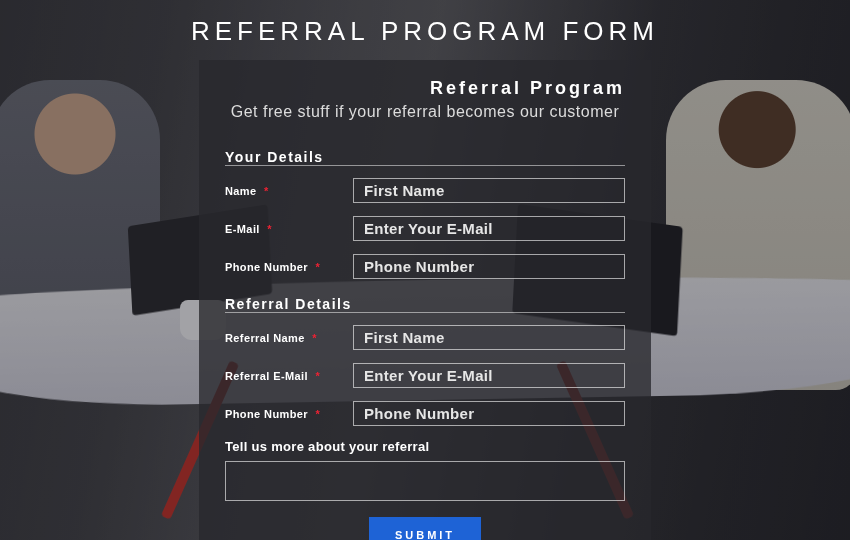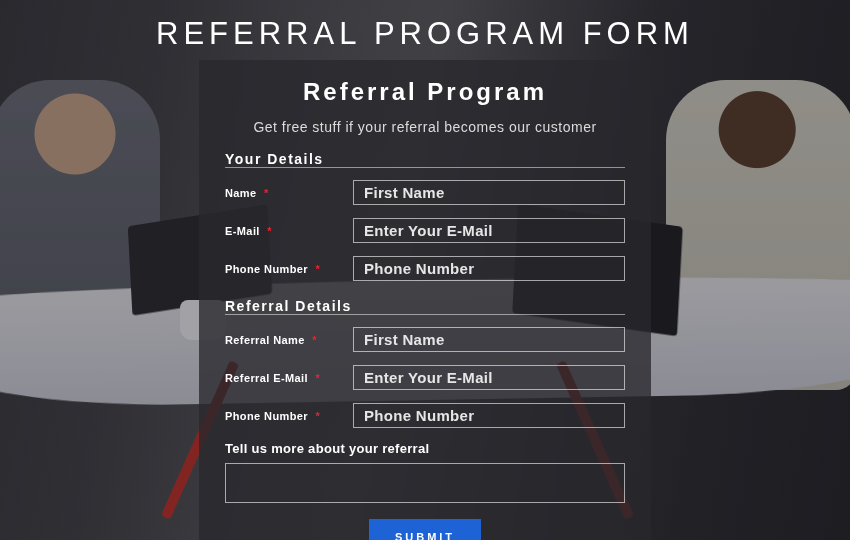--- a/index.html
+++ b/index.html
@@ -17,30 +17,30 @@
   .leg2 { left: 590px; transform: rotate(-24deg); }
   .laptop1 { left: 130px; top: 215px; width: 140px; height: 90px; background: #2a2a2e; border-radius: 4px; transform: skewY(-6deg) rotate(-3deg); }
   .laptop2 { right: 170px; top: 215px; width: 165px; height: 110px; background: #1f1f24; border-radius: 4px; transform: skewY(5deg) rotate(3deg); }
   .mug { left: 180px; top: 300px; width: 46px; height: 40px; background: #f2f2f5; border-radius: 8px 8px 12px 12px; }
   .personL { left: -10px; top: 80px; width: 170px; height: 300px; background: radial-gradient(circle at 50% 18%, #caa58a 0 40px, transparent 41px), linear-gradient(#6b6d77,#5a5c66); border-radius: 60px 60px 20px 20px; }
   .personR { right: -6px; top: 80px; width: 190px; height: 310px; background: radial-gradient(circle at 48% 16%, #5a3e2c 0 38px, transparent 39px), linear-gradient(#d6d2c6,#c6c2b6); border-radius: 60px 60px 20px 20px; }
   .overlay { position: absolute; inset: 0; background: rgba(15,15,20,0.35); }
 
   .page-title {
     position: absolute; top: 16px; left: 0; right: 0;
-    text-align: center; color: #fff; font-size: 31px;
+    text-align: center; color: #fff; font-size: 26px;
     letter-spacing: 5px; font-weight: 400;
   }
   .card {
     position: absolute; top: 60px; left: 50%; transform: translateX(-50%);
     width: 452px; background: rgba(40,40,45,0.78);
     padding: 18px 26px 12px; color: #fff;
   }
-  .card-title { text-align: center; font-size: 24px; letter-spacing: 3px; font-weight: 600; margin-bottom: 13px; }
-  .subtitle { text-align: center; font-size: 14px; color: #dcdcdc; letter-spacing: 0.5px; margin-bottom: 16px; }
+  .card-title { text-align: right; font-size: 18px; letter-spacing: 3px; font-weight: 600; margin-bottom: 4px; }
+  .subtitle { text-align: center; font-size: 16px; color: #dcdcdc; letter-spacing: 0.5px; margin-bottom: 28px; }
   .section-title { font-size: 14px; font-weight: 600; letter-spacing: 1.5px; border-bottom: 1px solid rgba(255,255,255,0.5); margin-bottom: 12px; }
   .row { display: flex; align-items: center; gap: 14px; margin-bottom: 13px; }
   .label { flex: 0 0 114px; font-size: 11px; font-weight: 600; letter-spacing: 0.4px; }
   .req { color: #e23; margin-left: 4px; font-size: 11px; }
   .input {
     flex: 1; height: 25px; background: transparent; border: 1px solid rgba(255,255,255,0.6);
     color: #fff; font-size: 15px; padding: 0 10px; font-weight: 600; letter-spacing: 0.3px; outline: none;
   }
   .input::placeholder { color: #e6e6e6; opacity: 1; font-weight: 600; }
   .section-gap { height: 4px; }

